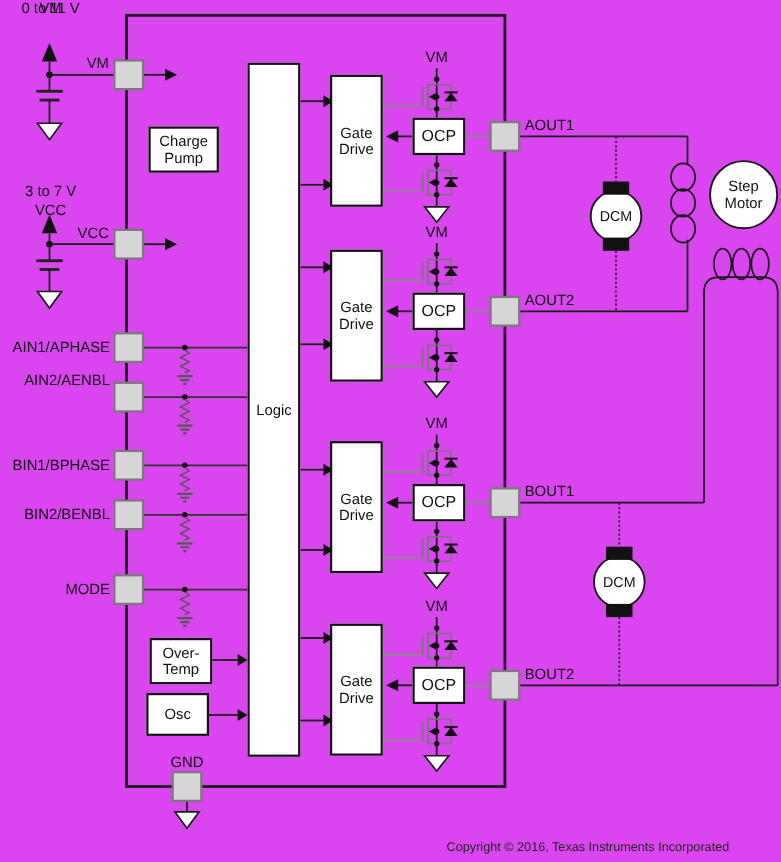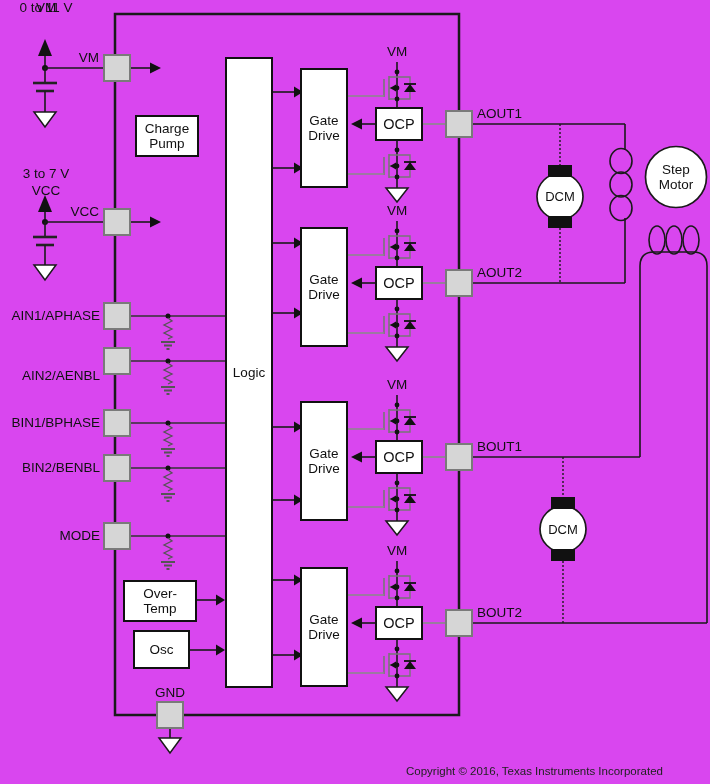--- a/index.html
+++ b/index.html
@@ -271,30 +271,30 @@
 </svg>
 
 <div class="lbl c" style="left:0;top:6;width:92px">0 to 11 V</div>
 <div class="lbl c" style="left:0;top:23;width:92px">VM</div>
 <div class="lbl r" style="left:55;top:50px;left:55px;width:44px">VM</div>
 <div class="lbl c" style="left:0;top:166px;width:92px">3 to 7 V</div>
 <div class="lbl c" style="left:0;top:183px;width:92px">VCC</div>
 <div class="lbl r" style="left:50px;top:204px;width:49px">VCC</div>
 
 <div class="lbl r" style="left:0;top:308px;width:100px">AIN1/APHASE</div>
-<div class="lbl r" style="left:0;top:368px;width:100px">AIN2/AENBL</div>
+<div class="lbl r" style="left:0;top:338px;width:100px">AIN2/AENBL</div>
 <div class="lbl r" style="left:0;top:415px;width:100px">BIN1/BPHASE</div>
 <div class="lbl r" style="left:0;top:460px;width:100px">BIN2/BENBL</div>
 <div class="lbl r" style="left:0;top:528px;width:100px">MODE</div>
 <div class="lbl c" style="left:140px;top:685px;width:60px">GND</div>
 
 <div class="box" style="left:135px;top:115px;width:64px;height:42px">Charge
 Pump</div>
 <div class="box thick" style="left:225px;top:57px;width:48px;height:631px">Logic</div>
-<div class="box" style="left:123px;top:580px;width:74px;height:42px">Over-
+<div class="box" style="left:136px;top:580px;width:57px;height:42px">Over-
 Temp</div>
 <div class="box" style="left:133px;top:630px;width:57px;height:39px">Osc</div>
 
 <div class="box thick" style="left:300px;top:68px;width:48px;height:120px">Gate
 Drive</div>
 <div class="box thick ocp" style="left:375px;top:107px;width:48px;height:34px">OCP</div>
 <div class="lbl c" style="left:371px;top:44px;width:52px">VM</div>
 <div class="lbl" style="left:477px;top:106px;width:70px">AOUT1</div>
 
 <div class="box thick" style="left:300px;top:227px;width:48px;height:120px">Gate

